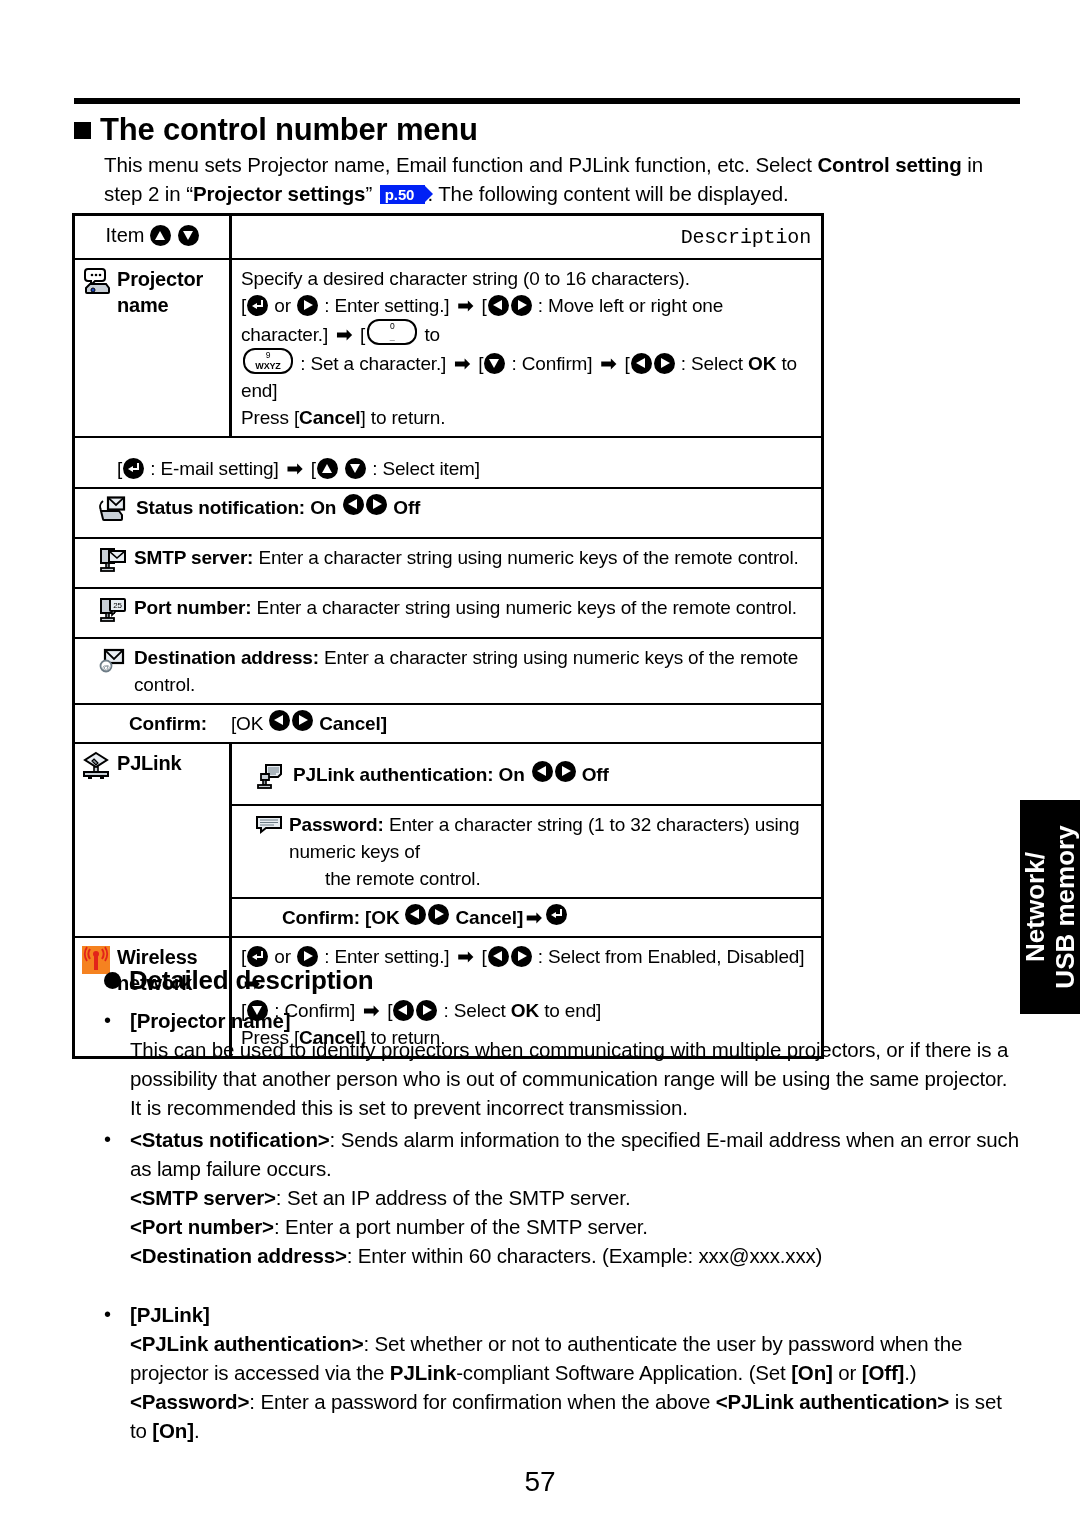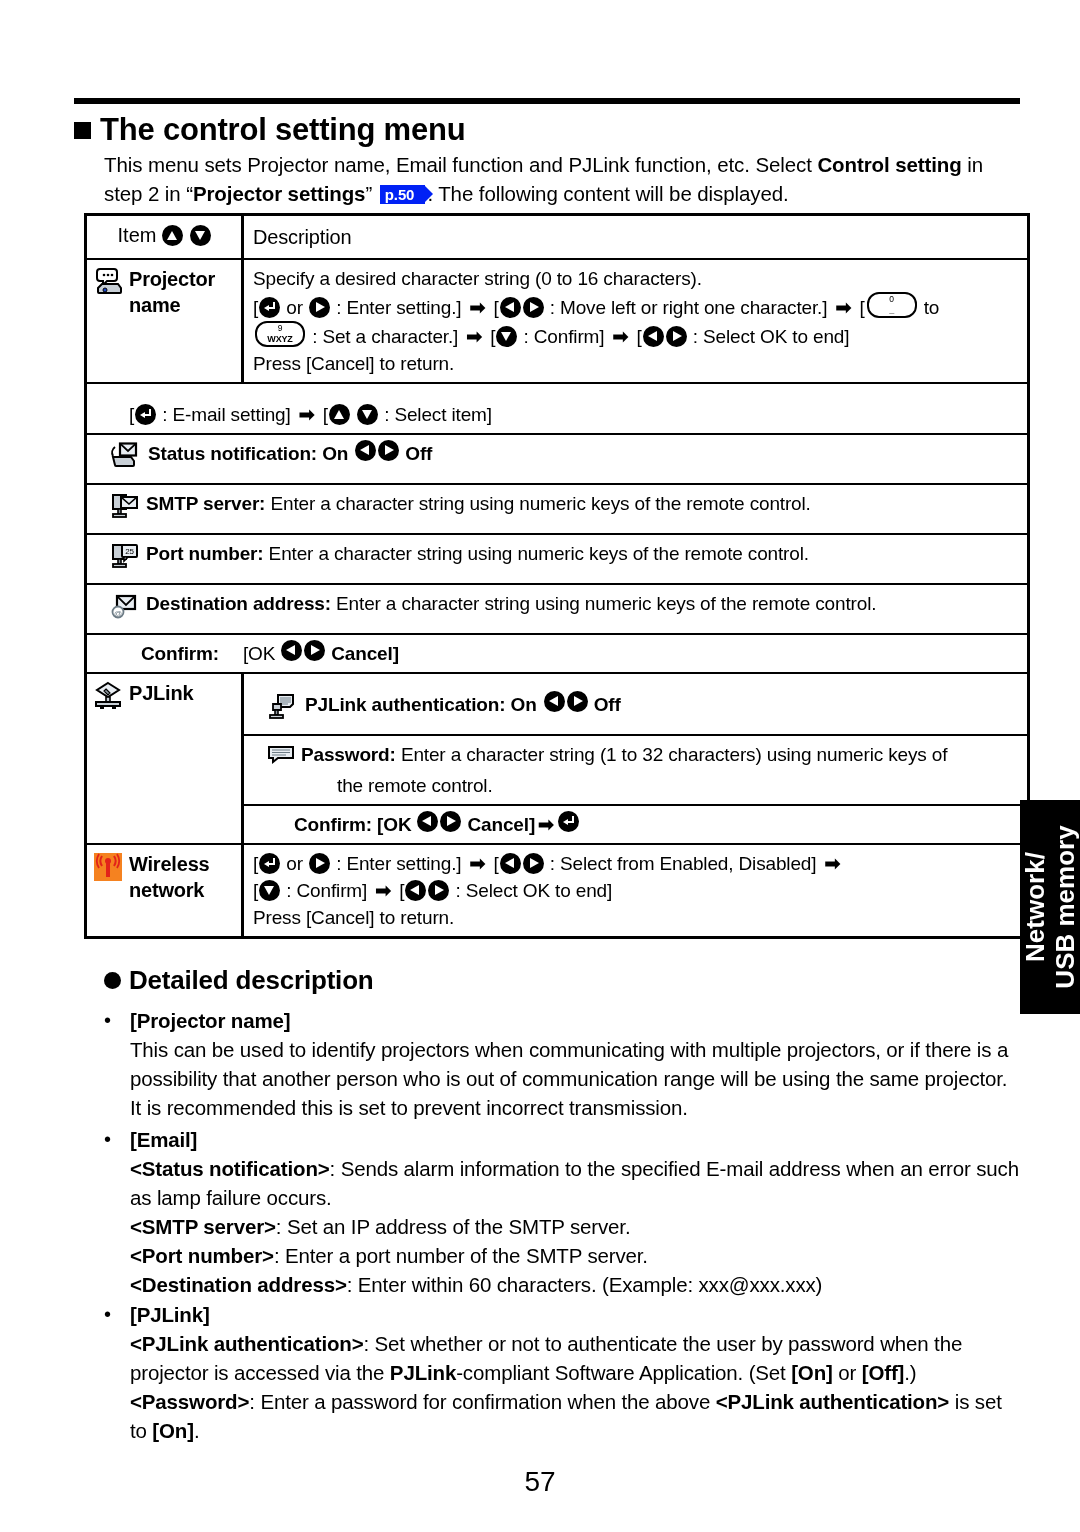--- a/index.html
+++ b/index.html
@@ -23,39 +23,39 @@
          font-size:20.5px;line-height:29px;letter-spacing:-0.1px;}
   .intro b{font-weight:bold;}
   .pref{display:inline-block;position:relative;background:#0021f5;color:#fff;
         font-weight:bold;font-size:15px;line-height:17px;padding:1px 11px 1px 5px;
         vertical-align:1px;margin:0 2px;}
   .pref:after{content:"";position:absolute;right:-8px;top:0;width:0;height:0;
         border-top:9.5px solid transparent;border-bottom:9.5px solid transparent;
         border-left:9px solid #0021f5;}
 
   
-  .tbl{position:absolute;left:84px;top:213px;width:946px;
+  .tbl{position:absolute;left:72px;top:213px;width:752px;
        border:3px solid #000;box-sizing:border-box;}
   .trow{display:flex;border-bottom:2px solid #000;}
   .trow:last-child{border-bottom:none;}
   .cL{width:157px;flex:0 0 157px;border-right:3px solid #000;box-sizing:border-box;
       padding:6px 4px 6px 6px;display:flex;align-items:flex-start;}
   .cR{flex:1;box-sizing:border-box;padding:5px 10px 5px 9px;
       font-size:19px;line-height:27px;letter-spacing:-0.15px;}
   .subrows{flex:1;display:flex;flex-direction:column;margin-top:12px;}
   .subrow{border-bottom:2px solid #000;box-sizing:border-box;
           padding:5px 10px 5px 9px;font-size:19px;line-height:27px;letter-spacing:-0.15px;
           display:flex;align-items:flex-start;}
   .subrow:last-child{border-bottom:none;}
   .hdrrow .cL,.hdrrow .cR{padding-top:8px;padding-bottom:7px;}
   .hdr-item{width:100%;text-align:center;font-size:20px;display:flex;justify-content:center;align-items:center;gap:5px;}
-  .hdr-desc{text-align:left;font-size:20px;}
+  .hdr-desc{text-align:right;font-size:20px;font-family:Liberation Mono, monospace;}
   .itemlabel{font-weight:bold;font-size:20px;line-height:26px;letter-spacing:-0.2px;}
   .icn{flex:0 0 auto;margin-right:6px;margin-top:1px;}
-  .bodytxt b{font-weight:normal;}
+  .bodytxt b{font-weight:bold;}
 
   
   .nav{display:inline-block;width:21px;height:21px;border-radius:50%;
        background:#000;position:relative;vertical-align:-4px;margin:0 1px;}
   .nav i{position:absolute;width:0;height:0;display:block;}
   .nav.up i{left:5px;top:6px;border-left:5.5px solid transparent;border-right:5.5px solid transparent;border-bottom:9px solid #fff;}
   .nav.down i{left:5px;top:6px;border-left:5.5px solid transparent;border-right:5.5px solid transparent;border-top:9px solid #fff;}
   .nav.left i{left:5px;top:5px;border-top:5.5px solid transparent;border-bottom:5.5px solid transparent;border-right:9px solid #fff;}
   .nav.right i{left:7px;top:5px;border-top:5.5px solid transparent;border-bottom:5.5px solid transparent;border-left:9px solid #fff;}
   .ent{display:inline-block;width:21px;height:21px;border-radius:50%;background:#000;
@@ -93,21 +93,21 @@
 </style>
 </head>
 <body>
 
 <div class="page">
 
   <div class="top-rule"></div>
 
   <div class="heading">
     <span class="sq"></span>
-    <span>The control setting menu</span>
+    <span>The control number menu</span>
   </div>
 
   <div class="intro">
     <span>This menu sets Projector name, Email function and PJLink function, etc. Select </span><b>Control setting</b><span> in step 2 in “</span><b>Projector settings</b><span>” </span><span class="pref">p.50</span><span>. The following content will be displayed.</span>
   </div>
 
   <div class="tbl">
 
     <div class="trow hdrrow">
       <div class="cL">
@@ -337,21 +337,20 @@
   </div>
 
   <div class="bl" style="top:1006px;">
     <span class="bullet">•</span>
     <span class="btxt">[Projector name]</span>
     <div class="para">This can be used to identify projectors when communicating with multiple projectors, or if there is a possibility that another person who is out of communication range will be using the same projector. It is recommended this is set to prevent incorrect transmission.</div>
   </div>
 
   <div class="bl" style="top:1125px;">
     <span class="bullet">•</span>
-    <span class="btxt">[Email]</span>
     <div class="para"><b>&lt;Status notification&gt;</b><span>: Sends alarm information to the specified E-mail address when an error such as lamp failure occurs.</span></div>
     <div class="para"><b>&lt;SMTP server&gt;</b><span>: Set an IP address of the SMTP server.</span></div>
     <div class="para"><b>&lt;Port number&gt;</b><span>: Enter a port number of the SMTP server.</span></div>
     <div class="para"><b>&lt;Destination address&gt;</b><span>: Enter within 60 characters. (Example: xxx@xxx.xxx)</span></div>
   </div>
 
   <div class="bl" style="top:1300px;">
     <span class="bullet">•</span>
     <span class="btxt">[PJLink]</span>
     <div class="para"><b>&lt;PJLink authentication&gt;</b><span>: Set whether or not to authenticate the user by password when the projector is accessed via the </span><b>PJLink</b><span>-compliant Software Application. (Set </span><b>[On]</b><span> or </span><b>[Off]</b><span>.)</span></div>

